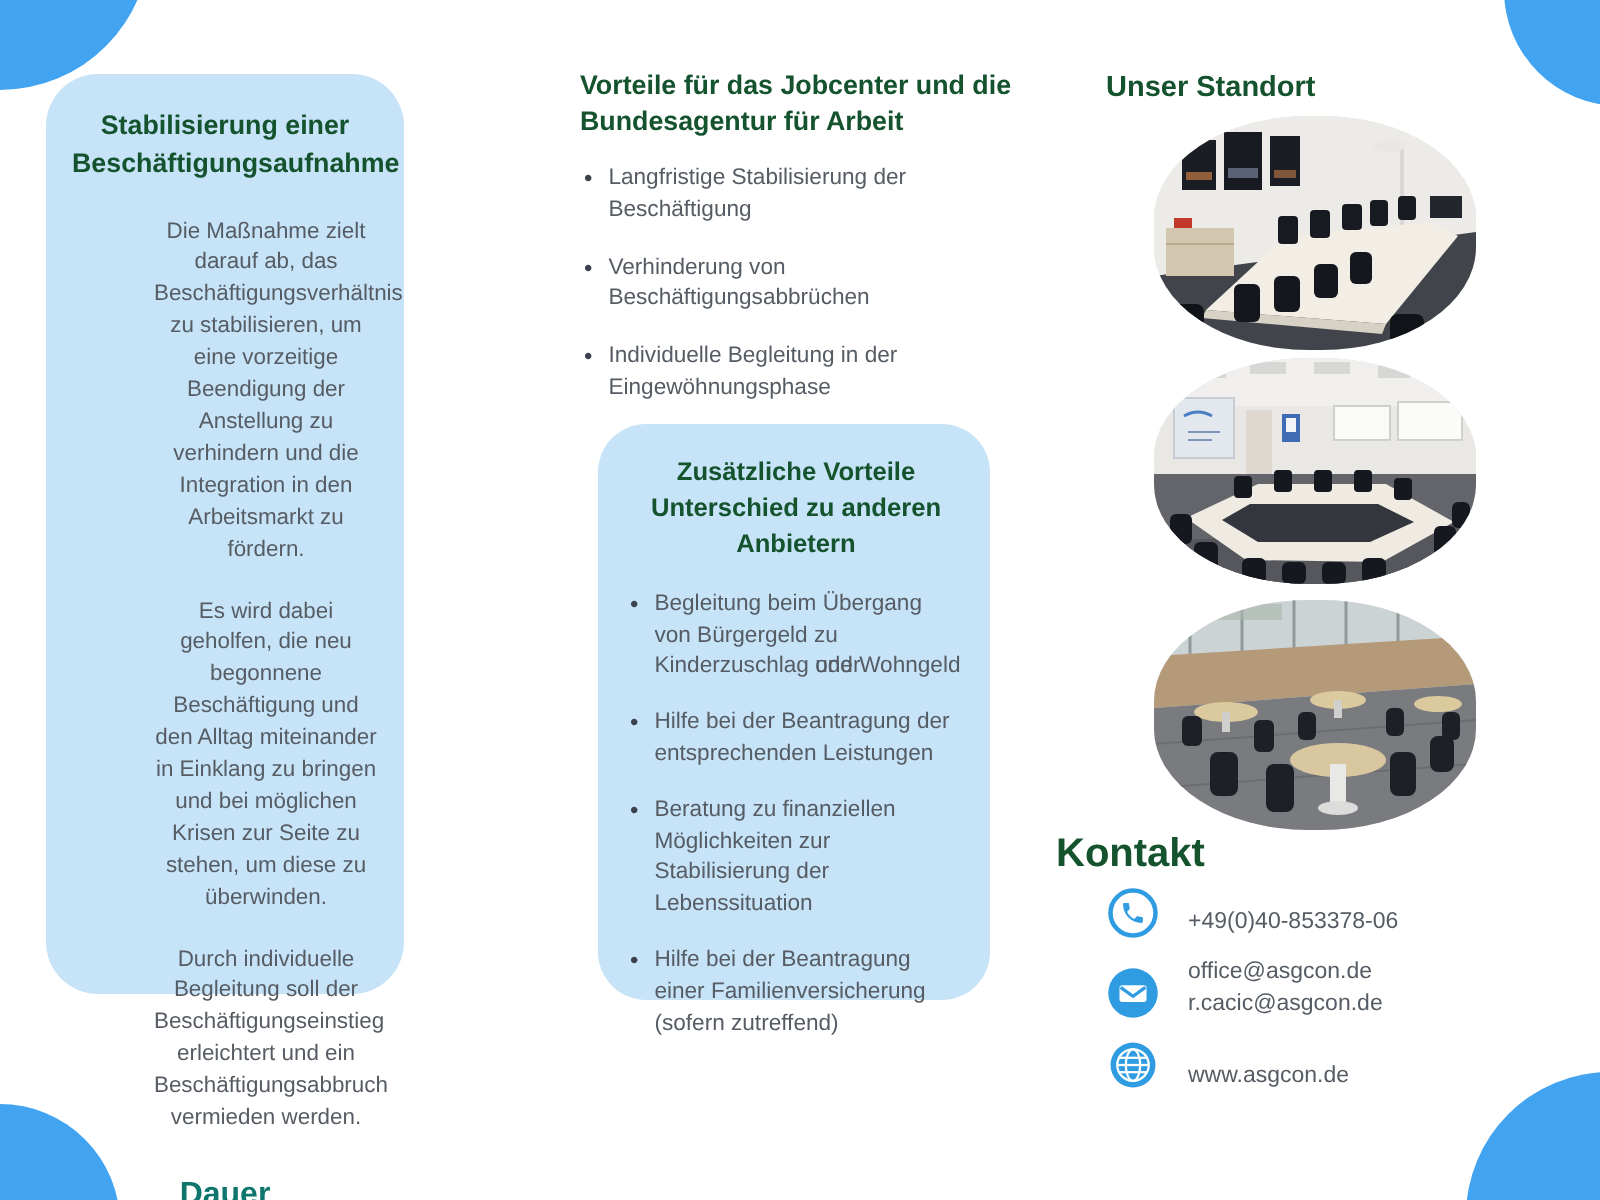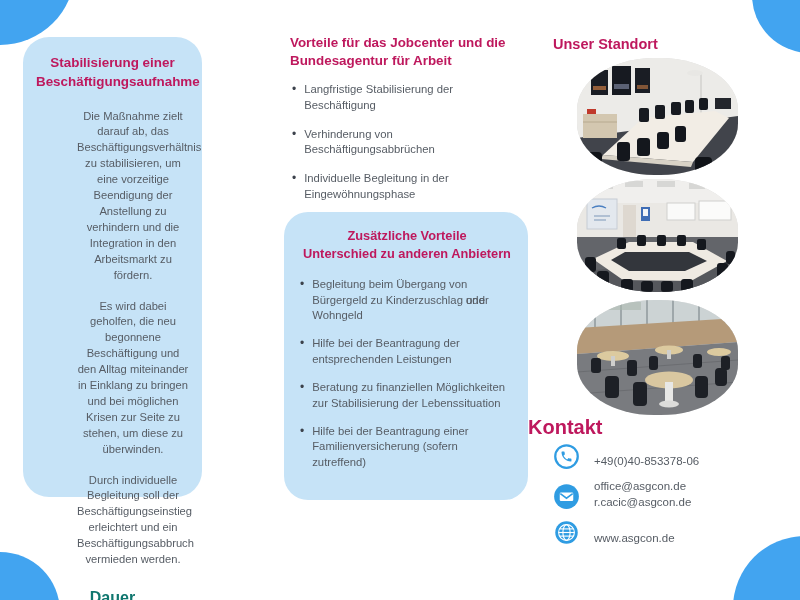--- a/index.html
+++ b/index.html
@@ -7,42 +7,42 @@
     position:relative;width:800px;height:600px;overflow:hidden;background:#ffffff;
     font-family:"Liberation Sans","DejaVu Sans",sans-serif;color:#5d6168;
   }
   
   .corner{position:absolute;border-radius:50%;background:#42a4f0;}
   .c-tl{left:-75px;top:-105px;width:150px;height:150px;}
   .c-tr{left:752px;top:-63px;width:116px;height:116px;}
   .c-bl{left:-60px;top:552px;width:120px;height:120px;}
   .c-br{left:733px;top:536px;width:144px;height:144px;}
 
-  h2,h3{margin:0;color:#be185d;}
+  h2,h3{margin:0;color:#14532d;}
   
   .left-box{
     position:absolute;left:23px;top:37px;width:179px;height:460px;
     background:#c6e3f7;border-radius:26px;box-sizing:border-box;
     padding:17px 13px 0 13px;text-align:center;
   }
   .left-box h2{font-size:13.4px;line-height:1.4;font-weight:bold;}
   .para{font-size:11.2px;line-height:1.42;margin:0 0 15px 0;color:#565c64;}
   #left-paras{margin-top:17px;margin-left:41px;}
   .duration{margin-top:18px;font-size:11.2px;line-height:1.45;color:#565c64;}
   .duration .dlabel{font-weight:bold;font-size:16px;color:#0f766e;}
 
   
   .mid-head{position:absolute;left:290px;top:34px;width:232px;font-size:13.4px;line-height:1.35;font-weight:bold;}
   .blist{display:flex;flex-direction:column;}
   #benefits-list{position:absolute;left:292px;top:82px;width:222px;}
   #benefits-list .brow{margin-bottom:13px;}
   .brow{display:flex;gap:8px;font-size:11.3px;line-height:1.4;color:#565c64;}
   .dot{flex:0 0 auto;color:#3c424b;font-size:12px;line-height:1.3;}
   .mid-box{
-    position:absolute;left:284px;top:212px;width:244px;height:288px;
+    position:absolute;left:299px;top:212px;width:196px;height:288px;
     background:#c6e3f7;border-radius:24px;box-sizing:border-box;padding:15px 14px 0 16px;
   }
   .mid-box h3{font-size:12.8px;line-height:1.4;font-weight:bold;text-align:center;}
   #extra-list{margin-top:14px;}
   #extra-list .brow{margin-bottom:12px;}
   .overlap{position:relative;display:inline-block;}
   .overlap .ov2{position:absolute;left:0;top:0;}
 
   
   .standort-head{position:absolute;left:553px;top:36px;font-size:14.5px;font-weight:bold;}

